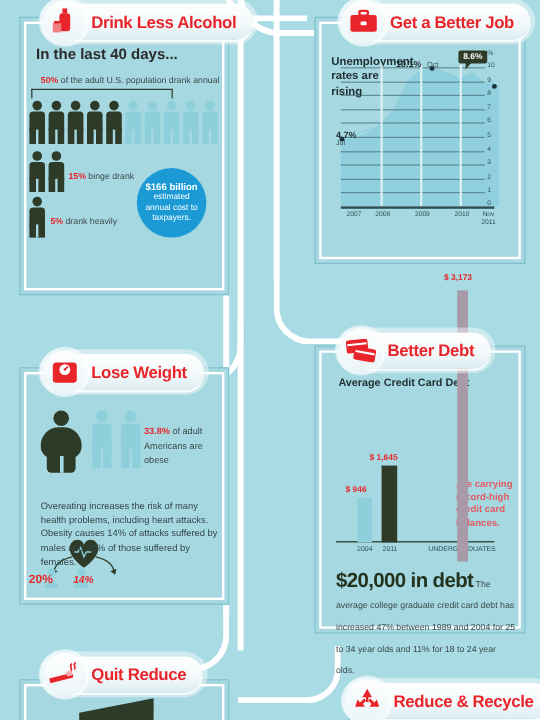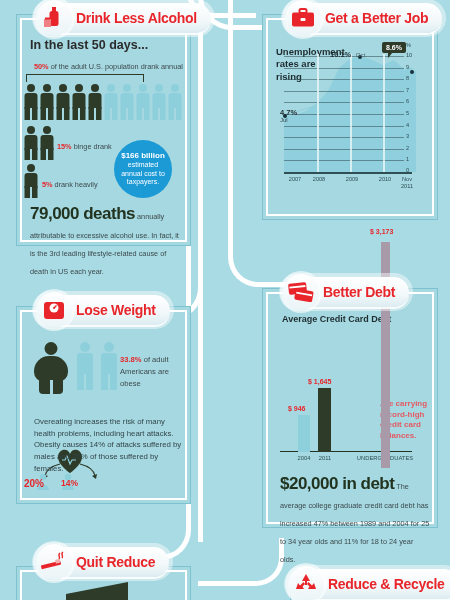--- a/index.html
+++ b/index.html
@@ -124,21 +124,21 @@
       <svg width="22" height="24" viewBox="0 0 22 24">
         <rect x="9" y="1" width="4" height="4" fill="#e8252a"></rect>
         <rect x="6.5" y="5" width="9" height="15" rx="2.5" fill="#e8252a"></rect>
         <rect x="1" y="13" width="7" height="8" fill="#f07f84"></rect>
         <rect x="2" y="11.5" width="5" height="2" fill="#e8252a"></rect>
       </svg>
     </div>
   </div>
 
   <div class="panel-inner" style="position:absolute;left:20px;top:18px;width:167px;height:224px;">
-    <div class="h2" style="position:absolute;left:10px;top:20px;">In the last 50 days...</div>
+    <div class="h2" style="position:absolute;left:10px;top:20px;">In the last 40 days...</div>
 
     <div style="position:absolute;left:14px;top:44px;font-size:7.3px;color:#3d4a4c;">
       <span class="red">50%</span><span> of the adult U.S. population drank annual</span>
     </div>
 
     <div style="position:absolute;left:6px;top:56px;width:118px;height:8px;border:1.5px solid #2d3b28;border-bottom:none;"></div>
 
     <div style="position:absolute;left:4px;top:66px;width:160px;height:38px;">
       <div class="person" style="width:14px;height:36px;float:left;margin-right:2px;">
         <div class="head" style="width:8px;height:8px;background:#2d3b28;"></div>
@@ -232,23 +232,20 @@
       <span class="red">5%</span><span> drank heavily</span>
     </div>
 
     <div class="bubble" style="left:94px;top:122px;width:58px;height:58px;">
       <b>$166 billion</b>
       <span>estimated</span>
       <span>annual cost to</span>
       <span>taxpayers.</span>
     </div>
 
-    <div style="position:absolute;left:10px;top:186px;width:150px;">
-      <span class="big-stat">79,000 deaths</span><span class="body-s"> annually attributable to excessive alcohol use. In fact, it is the 3rd leading lifestyle-related cause of death in US each year.</span>
-    </div>
   </div>
 
   <div class="panel" style="left:262px;top:14px;width:176px;height:206px;"></div>
   <div style="position:absolute;left:266px;top:18px;width:168px;height:198px;border:2px solid #ffffff;"></div>
 
   <div class="hdr" style="left:285px;top:2px;">
     <div class="hdr-pill">
       <div class="hdr-title">Get a Better Job</div>
     </div>
     <div class="hdr-badge">
@@ -381,21 +378,21 @@
         <polygon points="10,33 9,28 14,30" fill="#2d3b28"></polygon>
         <path d="M46 18 C54 20, 60 24, 61 30" fill="none" stroke="#2d3b28" stroke-width="1.1"></path>
         <polygon points="62,33 63,28 58,30" fill="#2d3b28"></polygon>
         <circle cx="9" cy="31" r="3.2" fill="#8ecfdc"></circle>
         <path d="M3 44 C3 37, 15 37, 15 44 Z" fill="#8ecfdc"></path>
         <circle cx="34" cy="31" r="3.2" fill="#8ecfdc"></circle>
         <path d="M28 44 C28 37, 40 37, 40 44 Z" fill="#8ecfdc"></path>
       </svg>
     </div>
     <div class="red" style="position:absolute;left:4px;top:168px;font-size:10px;">20%</div>
-    <div class="red" style="position:absolute;left:41px;top:168px;font-size:8.5px;">14%</div>
+    <div class="red" style="position:absolute;left:41px;top:168px;font-size:8.5px;font-style:italic;">14%</div>
 
     <div class="body-m" style="position:absolute;left:14px;top:106px;width:148px;">Overeating increases the risk of many health problems, including heart attacks. Obesity causes 14% of attacks suffered by males and 20% of those suffered by females.</div>
   </div>
 
   <div class="panel" style="left:262px;top:288px;width:176px;height:240px;"></div>
   <div style="position:absolute;left:266px;top:292px;width:168px;height:232px;border:2px solid #ffffff;"></div>
 
   <div style="position:absolute;left:381px;top:242px;width:9px;height:226px;background:#a89aa8;z-index:5;"></div>
   <div class="barlabel" style="left:370px;top:228px;">$ 3,173</div>
 

